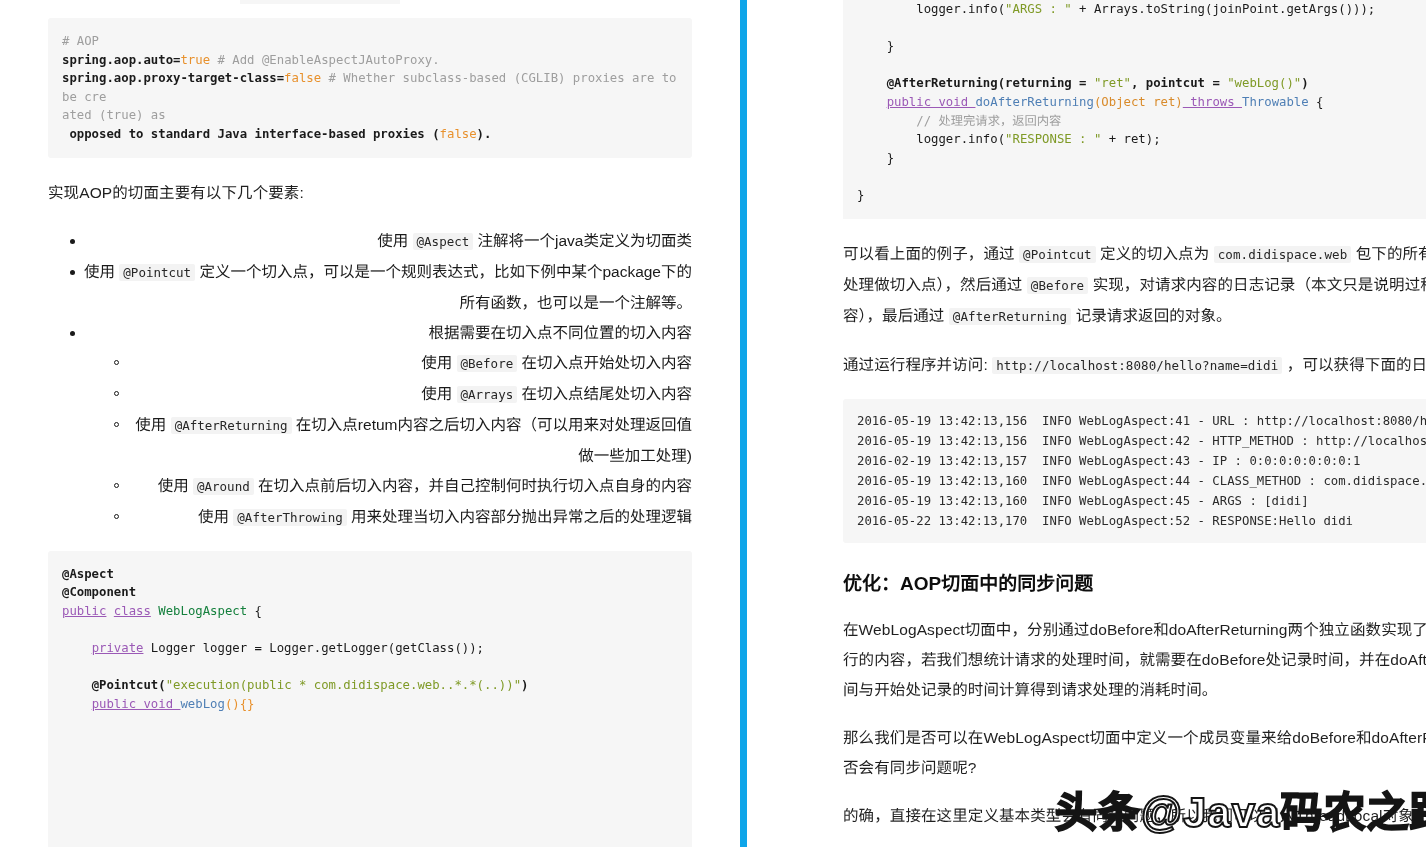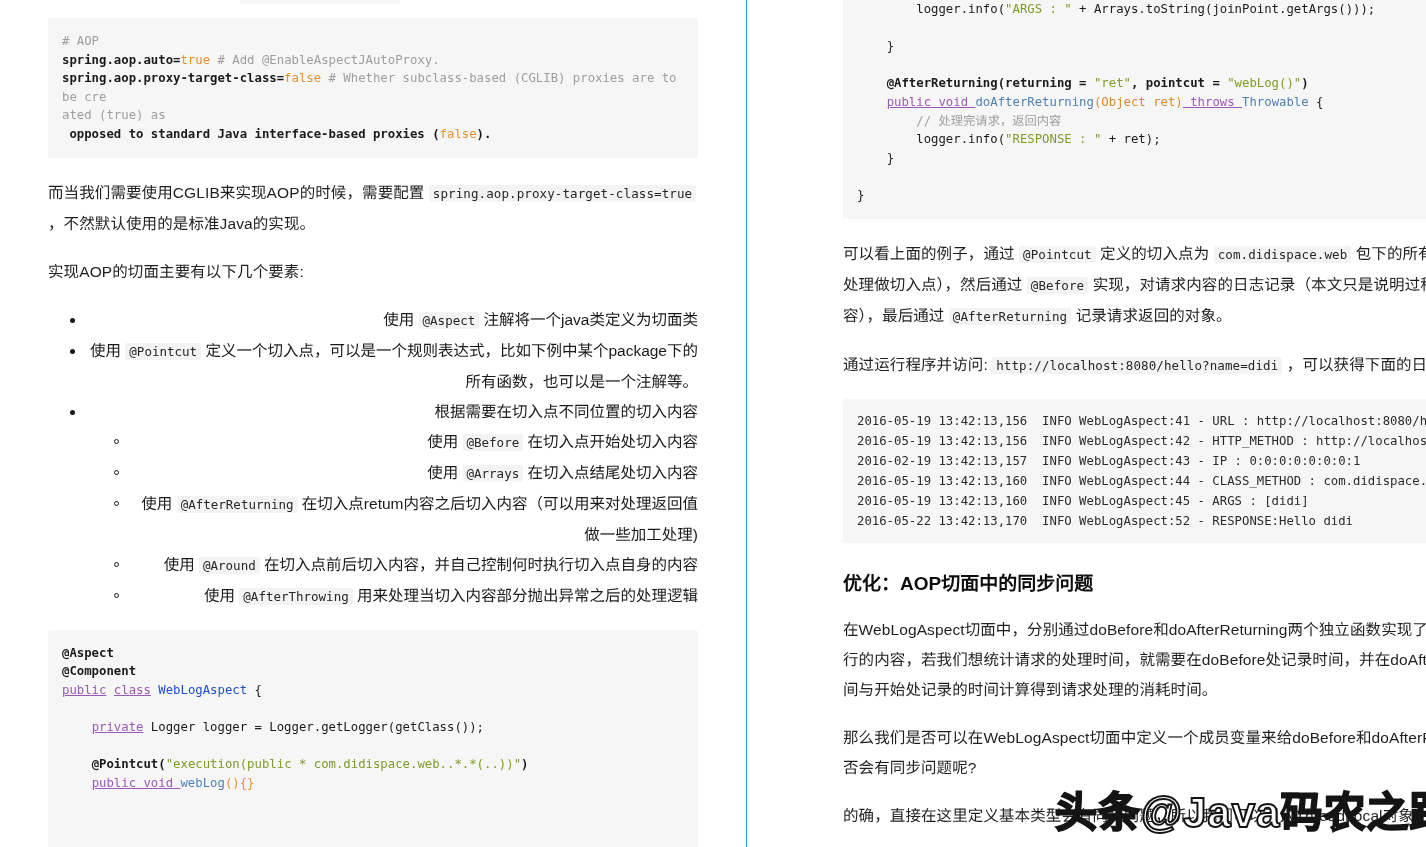--- a/index.html
+++ b/index.html
@@ -23,21 +23,21 @@
     inset: 0;
     display: flex;
     align-items: flex-start;
   }
   .col-left {
     width: 747px;
     height: 847px;
     position: relative;
     overflow: hidden;
     box-sizing: border-box;
-    border-right: 1px solid #0ea5e9;
+    border-right: 7px solid #0ea5e9;
     background: #ffffff;
   }
   .col-right {
     width: 679px;
     height: 847px;
     position: relative;
     overflow: hidden;
     background: #ffffff;
   }
   .inner-left {
@@ -149,21 +149,21 @@
     line-height: 18.6px;
     white-space: pre-wrap;
     word-break: break-word;
     color: #333333;
     overflow: hidden;
   }
   pre.codeblock.flush {
     border-radius: 0;
   }       
   .kw { color: #9b59b6; text-decoration: underline; }       
-  .ty { color: #1d4ed8; }       
+  .ty { color: #15803d; }       
   .ty2{ color: #4f7fb5; }       
   .st { color: #7f9a26; }       
   .cm { color: #9e9e9e; }       
   .nu { color: #e8912d; }       
   .an { color: #1a1a1a; font-weight: bold; }  
   .pl { color: #1a1a1a; }       
   .pa { color: #d98b2b; }       
 
   
   pre.logblock {
@@ -209,21 +209,20 @@
     <div class="top-fragment"></div>
 
     <div class="inner-left">
 
       <pre class="codeblock" style="margin-top:18px;"><span class="cm"># AOP</span>
 <span class="an">spring.aop.auto=</span><span class="nu">true</span><span class="cm"> # Add @EnableAspectJAutoProxy.</span>
 <span class="an">spring.aop.proxy-target-class=</span><span class="nu">false</span><span class="cm"> # Whether subclass-based (CGLIB) proxies are to be cre</span>
 <span class="cm">ated (true) as</span>
 <span class="an"> opposed to standard Java interface-based proxies (</span><span class="nu">false</span><span class="an">).</span></pre>
 
-      <p class="para"><span>而当我们需要使用CGLIB来实现AOP的时候，需要配置 </span><code class="inline">spring.aop.proxy-target-class=true</code><span> ，不然默认使用的是标准Java的实现。</span></p>
 
 
       <p class="para">实现AOP的切面主要有以下几个要素:</p>
 
       <ul class="doc-list">
         <li><span>使用 </span><code class="inline">@Aspect</code><span> 注解将一个java类定义为切面类</span></li>
         <li><span>使用 </span><code class="inline">@Pointcut</code><span> 定义一个切入点，可以是一个规则表达式，比如下例中某个package下的所有函数，也可以是一个注解等。</span></li>
         <li><span>根据需要在切入点不同位置的切入内容</span>
           <ul class="doc-sublist">
             <li><span>使用 </span><code class="inline">@Before</code><span> 在切入点开始处切入内容</span></li>

